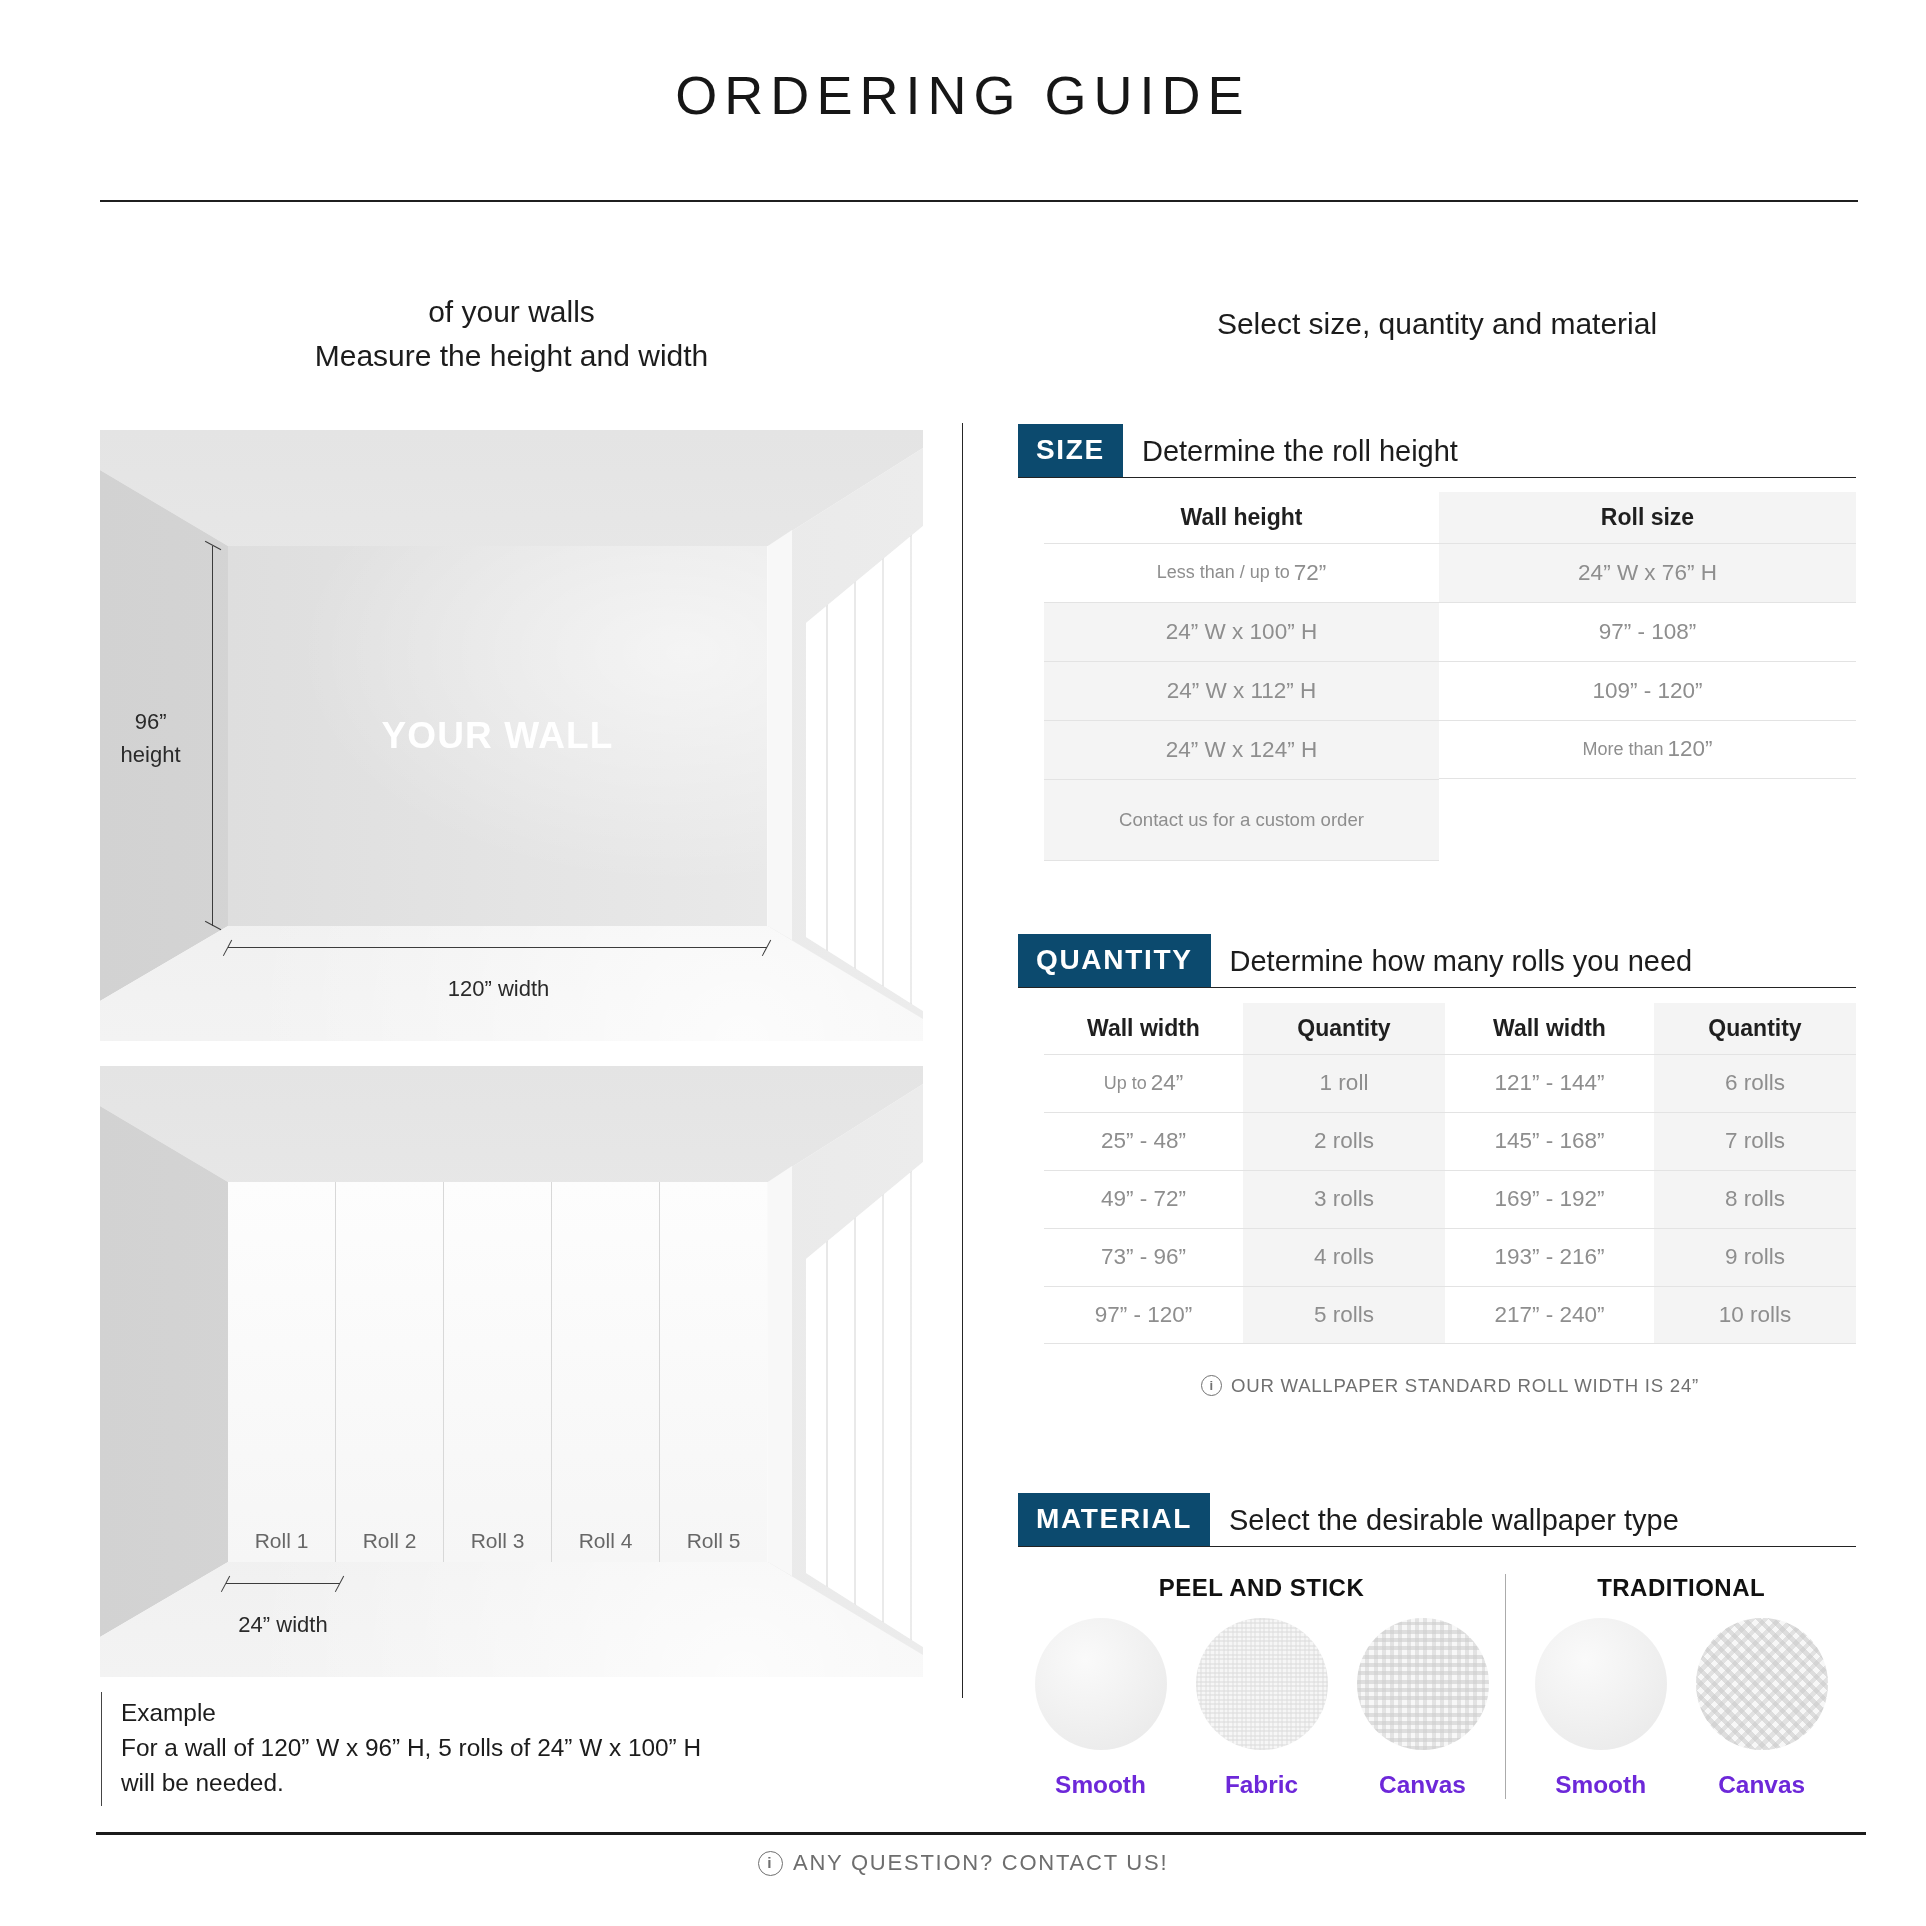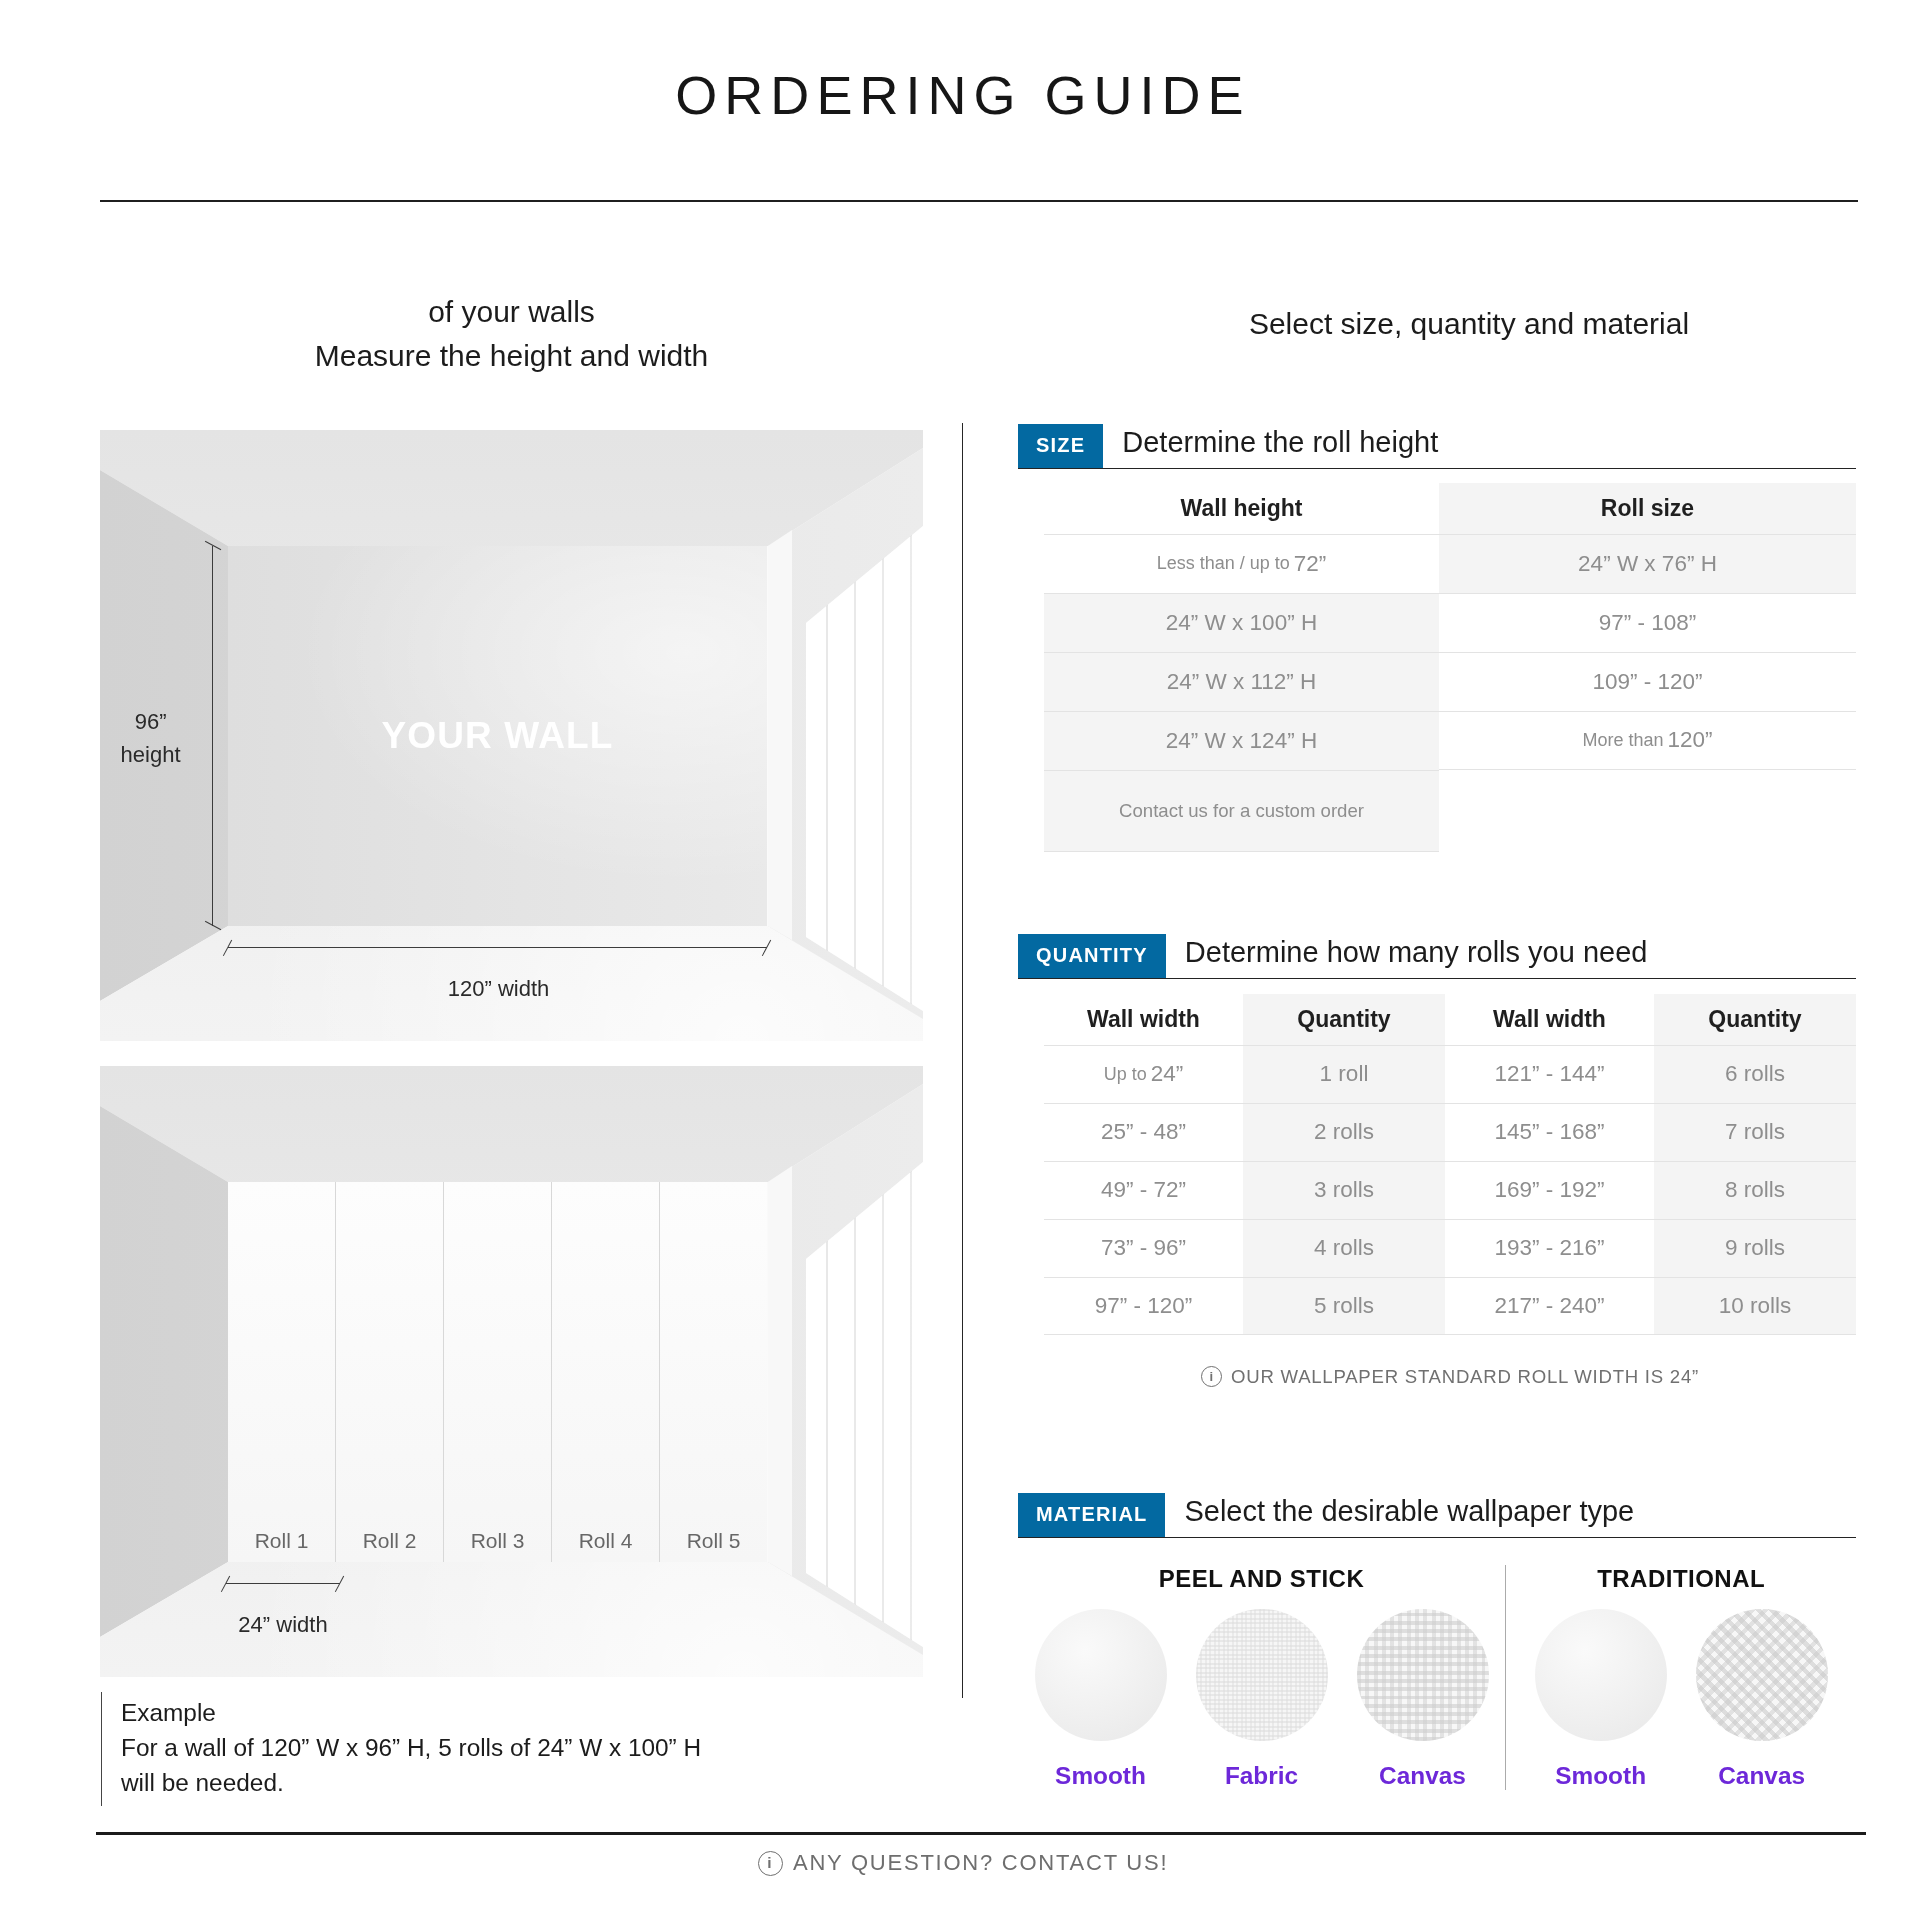--- a/index.html
+++ b/index.html
@@ -8,21 +8,21 @@
     font-family:"Liberation Sans", sans-serif;color:#1a1a1a;overflow:hidden;
   }
   
   .page-title{
     position:absolute;left:0;top:64px;width:1926px;text-align:center;
     font-size:54px;font-weight:400;letter-spacing:0.13em;color:#161616;
   }
   .title-rule{position:absolute;left:100px;top:200px;width:1758px;height:1.9px;background:#1f1f1f;}
   .col-heading{position:absolute;text-align:center;font-size:30px;line-height:1.45;color:#1c1c1c;}
   .col-heading.left{left:100px;top:290px;width:823px;}
-  .col-heading.right{left:1050px;top:302px;width:838px;}
+  .col-heading.right{left:1018px;top:302px;width:838px;}
   .column-divider{position:absolute;left:962px;top:423px;width:1.3px;height:1275px;background:#262626;}
 
   
   .room{position:absolute;left:100px;width:823px;height:611px;background:#fafafa;overflow:hidden;}
   .room.r1{top:430px;}
   .room.r2{top:1066px;}
   .room .shape{position:absolute;inset:0;}
   .ceiling{clip-path:polygon(0 0,823px 0,823px 18px,668px 116px,128px 116px,0 40px);
     background:linear-gradient(180deg,#e4e4e4 0%,#f2f2f2 100%);}
   .wall-left{clip-path:polygon(0 40px,128px 116px,128px 496px,0 571px);
@@ -58,21 +58,21 @@
   .dim-v::after{bottom:-0.6px;}
   .dim-label{position:absolute;font-size:22px;color:#2a2a2a;text-align:center;line-height:1.5;}
 
   
   .example{position:absolute;left:101px;top:1692px;border-left:1.9px solid #454545;padding:2.6px 0 5.1px 19px;
     font-size:24.4px;line-height:1.45;color:#1c1c1c;max-width:719px;}
 
   
   .section{position:absolute;left:1018px;width:838px;}
   .sec-head{display:flex;align-items:flex-end;border-bottom:1.9px solid #232323;}
-  .badge{background:#0369a1;color:#ffffff;font-size:20px;font-weight:bold;letter-spacing:0.06em;
+  .badge{background:#0c4a6e;color:#ffffff;font-size:28px;font-weight:bold;letter-spacing:0.06em;
     padding:10.3px 18px;display:inline-block;}
   .sec-heading{font-size:29px;color:#1c1c1c;margin:0 0 9px 19px;white-space:nowrap;}
 
   .grid-table{margin-left:26px;display:grid;}
   .cell{display:flex;align-items:center;justify-content:center;text-align:center;}
   .cell.alt{background:#f4f4f4;}
   .cell.th{font-size:23px;font-weight:bold;color:#1f1f1f;}
   .cell.val{font-size:22.5px;color:#8e8e8e;}
   .cell .pre{font-size:18px;margin-right:3.9px;}
   .cell.sep{border-top:1.3px solid #e3e3e3;}

